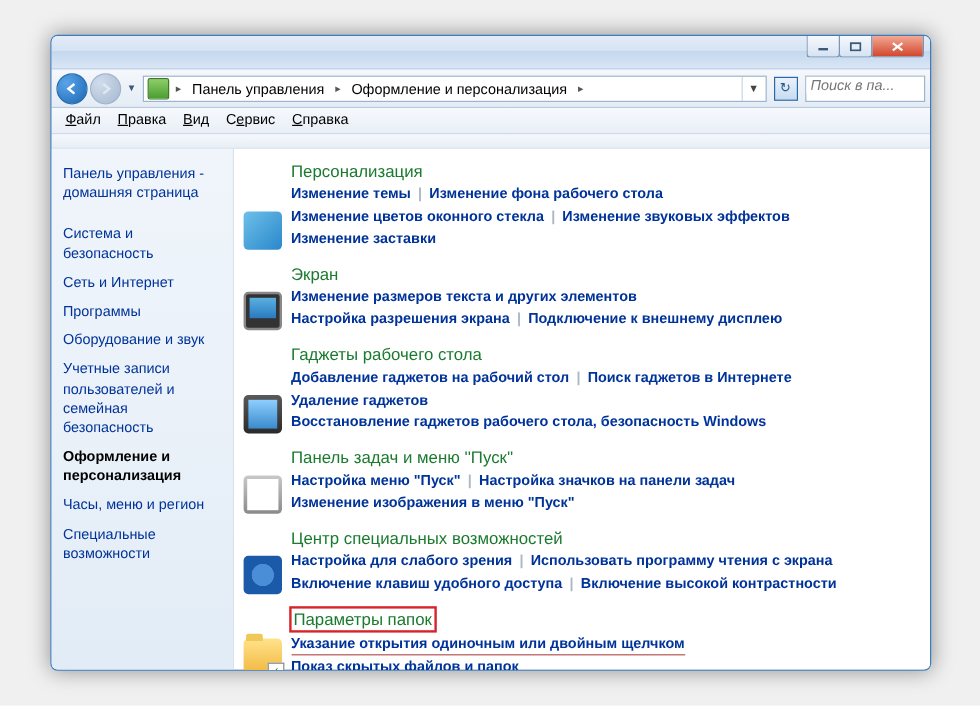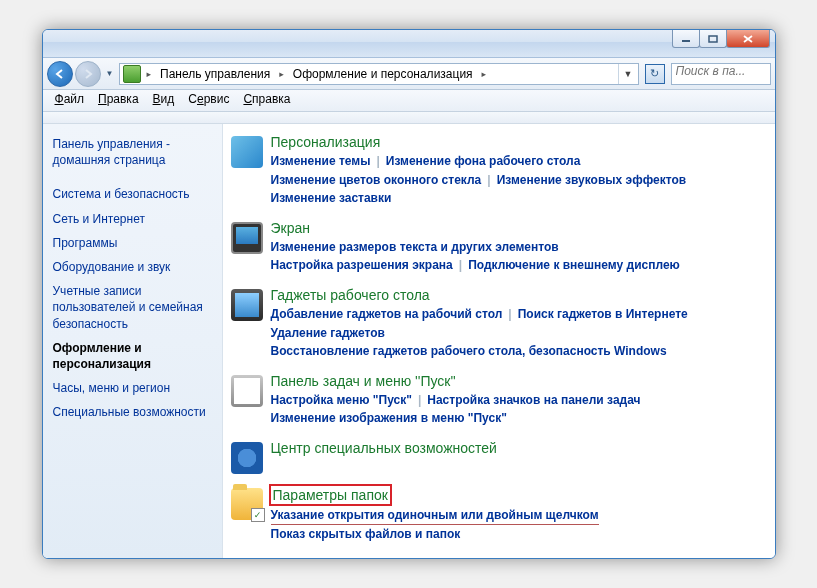--- a/index.html
+++ b/index.html
@@ -91,31 +91,31 @@
   }
   .menubar span { padding:2px 6px;}
   .menubar span u { text-decoration: underline;}
   .toolbar {
     height:12px;
     background:linear-gradient(to bottom,#f4f8fc,#e8eef6);
     border-bottom:1px solid #d0dbe6;
   }
   .body { flex:1; display:flex; overflow:hidden; background:#fff;}
   .sidebar {
-    width:180px;
+    width:152px;
     background: linear-gradient(to bottom,#f0f5fb 0%,#eaf1f9 50%,#e2ecf6 100%);
     border-right:1px solid #d8e2ec;
     padding:12px 10px;
     font-size:12px;
   }
   .side-home { color:#003399; margin-bottom:14px; line-height:1.35;}
   .side-link { color:#003399; padding:4px 0; cursor:pointer; line-height:1.35;}
   .side-link.active { color:#000; font-weight:bold; }
   .content { flex:1; overflow-y:auto; padding:10px 8px 10px 0;}
-  .section { display:flex; margin-bottom:12px; }
+  .section { display:flex; margin-bottom:12px;align-items:flex-end; }
   .section .icw { width:48px; display:flex; justify-content:center; padding-top:2px;}
   .section .ic { width:32px;height:32px; border-radius:4px;}
   .section .txt { flex:1; }
   .cat-title { color:#1a7a2e; font-size:14px; margin-bottom:2px; cursor:pointer;}
   .cat-title.hl { outline:2px solid #d8232a; outline-offset:0; position:relative; display:inline-block; padding:1px 2px;}
   .links { font-size:12px; line-height:1.55;font-weight:bold; }
   .links a { color:#003399; text-decoration:none; cursor:pointer;}
   .links .sep { color:#aab8c6; margin:0 6px;}
   
   .ic-pers   { background: linear-gradient(135deg,#6ec0e8,#2a87cc); position:relative;}
@@ -246,20 +246,21 @@
             <div class="cat-title">Панель задач и меню ''Пуск''</div>
             <div class="links"><a>Настройка меню "Пуск"</a><span class="sep">|</span><a>Настройка значков на панели задач</a><br><a>Изменение изображения в меню "Пуск"</a></div>
           </div>
         </div>
         <div class="section">
           <div class="icw">
             <div class="ic ic-access"></div>
           </div>
           <div class="txt">
             <div class="cat-title">Центр специальных возможностей</div>
+            <div class="links"><a>Настройка для слабого зрения</a><span class="sep">|</span><a>Использовать программу чтения с экрана</a><br><a>Включение клавиш удобного доступа</a><span class="sep">|</span><a>Включение высокой контрастности</a></div>
           </div>
         </div>
         <div class="section">
           <div class="icw">
             <div class="ic ic-folder"></div>
           </div>
           <div class="txt"><div class="cat-title hl">Параметры папок</div><div class="links"><a class="strike-under">Указание открытия одиночным или двойным щелчком</a><br><a>Показ скрытых файлов и папок</a></div></div>
         </div>
       </div>
   </div>

